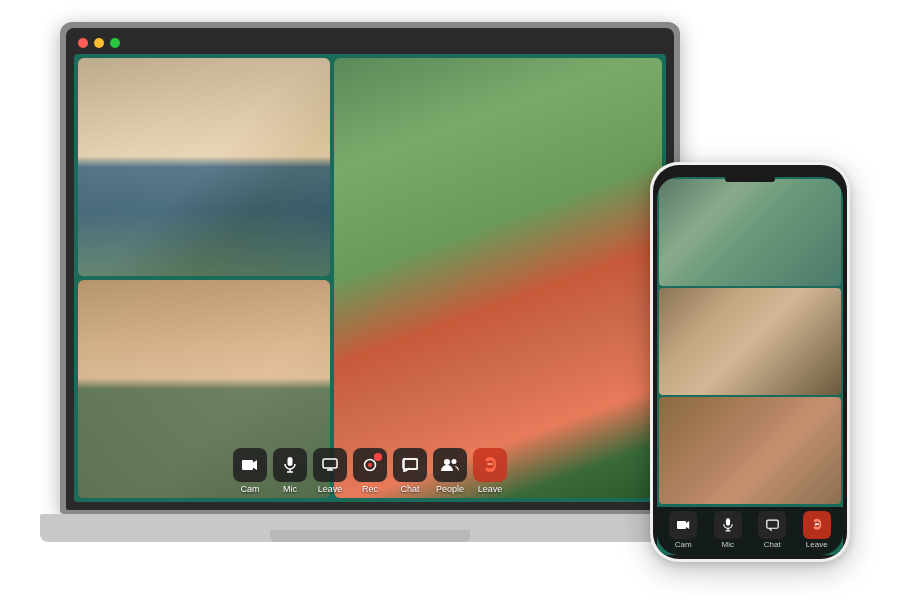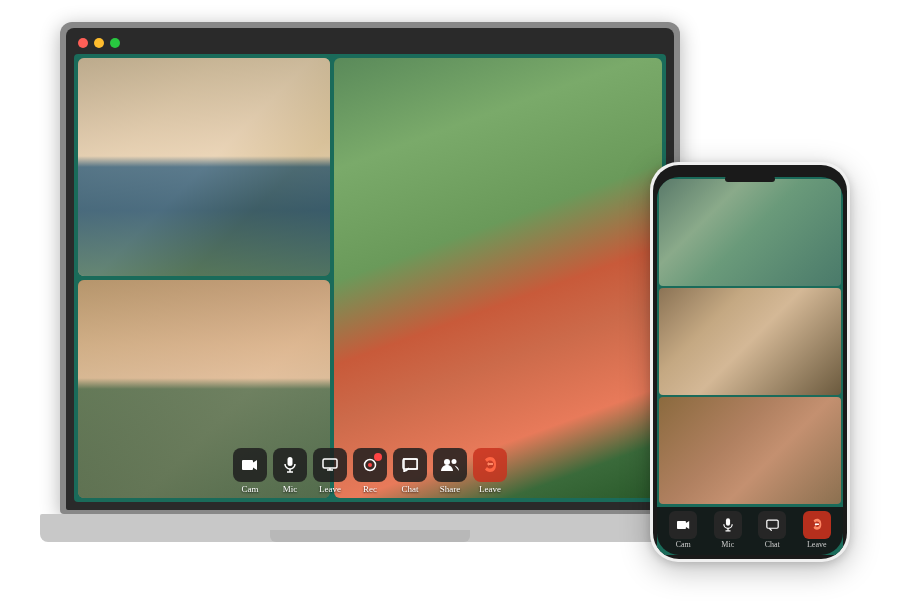--- a/index.html
+++ b/index.html
@@ -15,21 +15,20 @@
       position: relative;
     }
 
     .scene {
       position: relative;
       width: 860px;
       height: 560px;
       display: flex;
       align-items: flex-end;
       justify-content: center;
-      font-family: Liberation Serif, serif;
     }
 
     
     .laptop {
       position: absolute;
       left: 20px;
       top: 0;
       width: 660px;
       height: 520px;
     }
@@ -404,21 +403,21 @@
 
             <div class="tool-btn">
               <div class="tool-icon">
                 <svg width="18" height="13" viewBox="0 0 18 13" fill="white">
                   <circle cx="6" cy="4" r="3"></circle>
                   <path d="M0 13c0-3.3 2.7-6 6-6s6 2.7 6 6H0z"></path>
                   <circle cx="13" cy="3.5" r="2.5"></circle>
                   <path d="M18 13c0-2.8-2-5-4.5-5.5"></path>
                 </svg>
               </div>
-              <span class="tool-label">Share</span>
+              <span class="tool-label">People</span>
             </div>
 
             <div class="tool-btn">
               <div class="tool-icon" style="background:rgba(200,50,30,0.85);">
                 <svg width="12" height="16" viewBox="0 0 12 16" fill="#ff6644">
                   <path d="M6 0C4 0 2 1 1 2.5L3 5c.5-.8 1.7-1.5 3-1.5 2.2 0 4 1.8 4 4S8.2 11.5 6 11.5c-1.3 0-2.5-.7-3-1.5L1 12.5C2 14 4 15 6 15c4.4 0 6-3.3 6-7.5S10.4 0 6 0z"></path>
                   <path d="M5 5L3 7l2 2V8h4V6H5V5z" fill="#ff8866"></path>
                 </svg>
               </div>
               <span class="tool-label">Leave</span>

